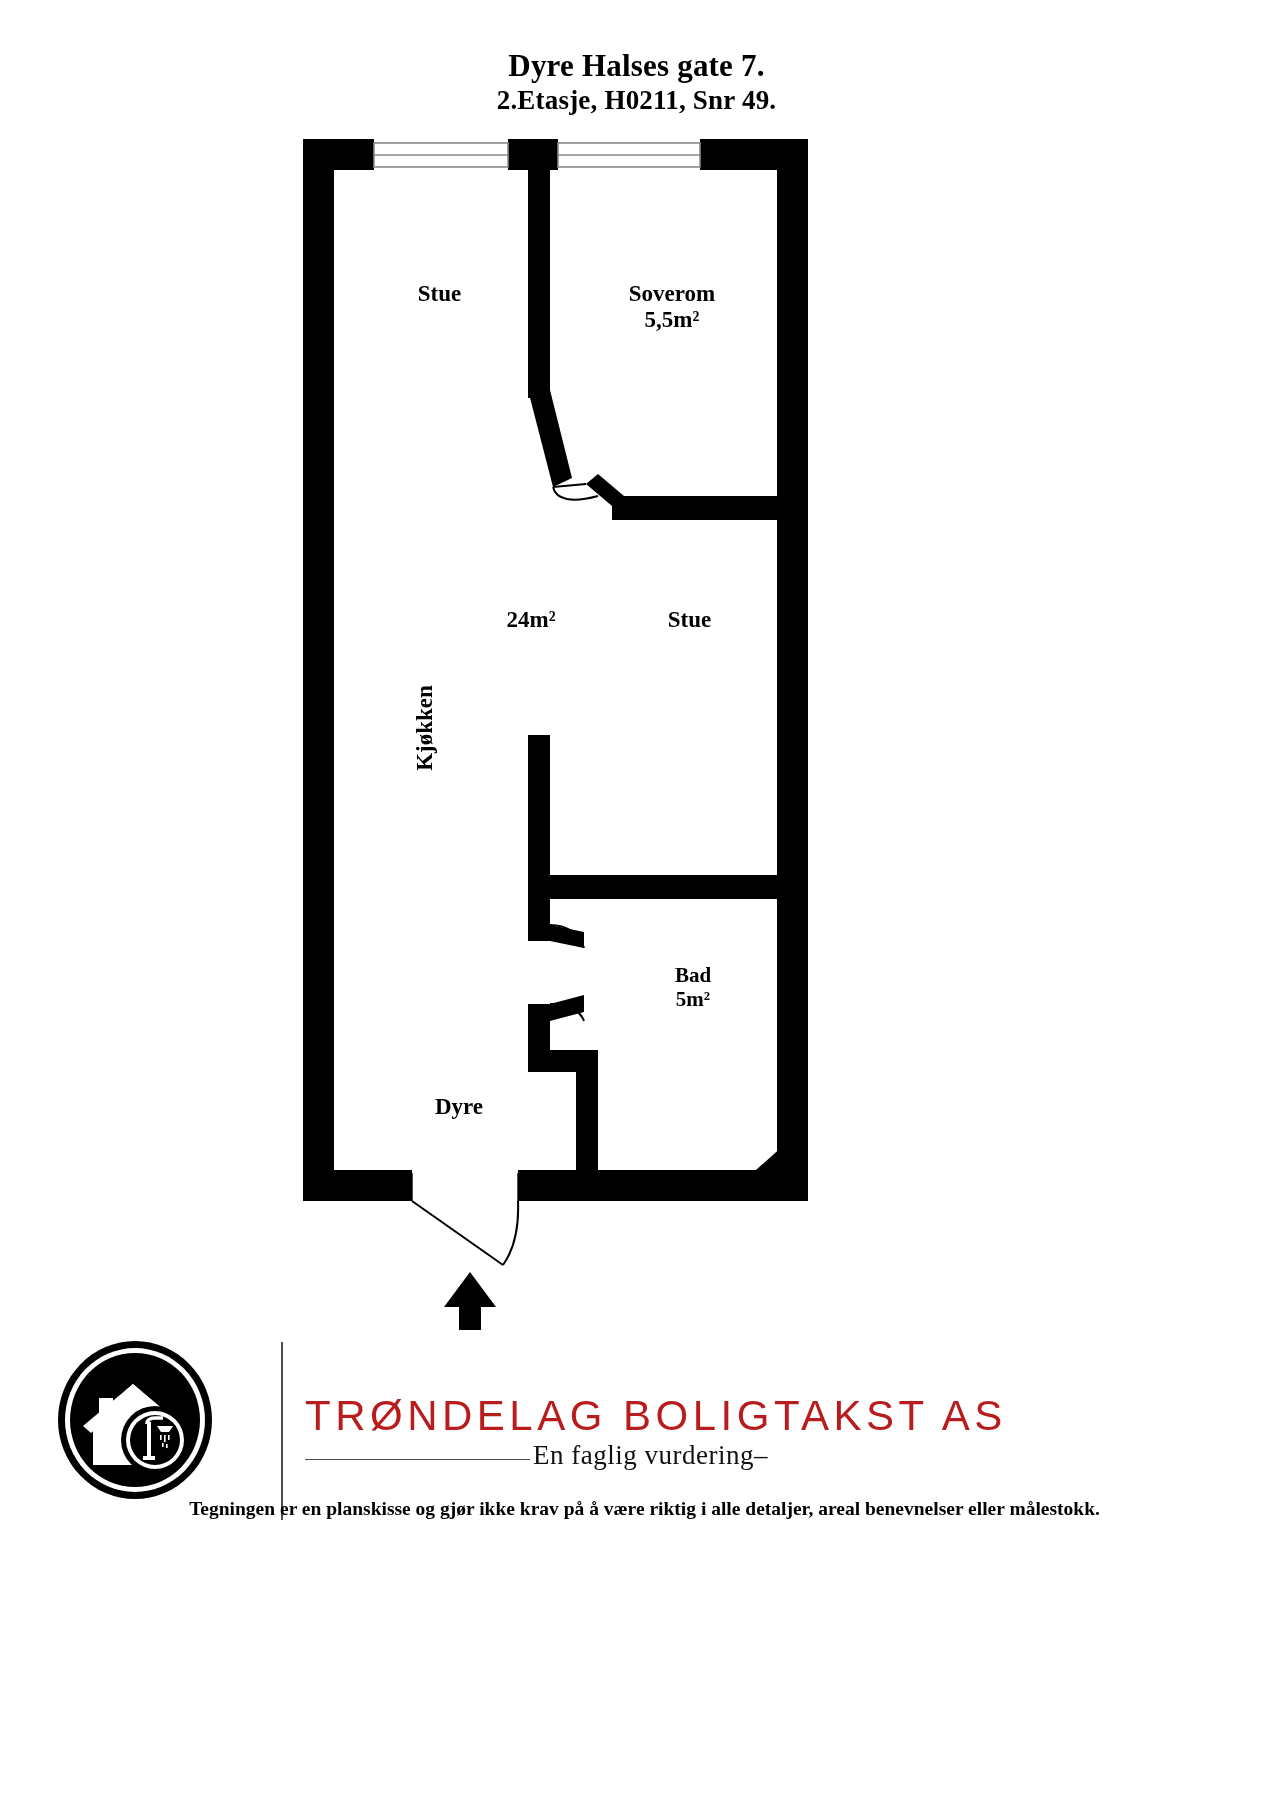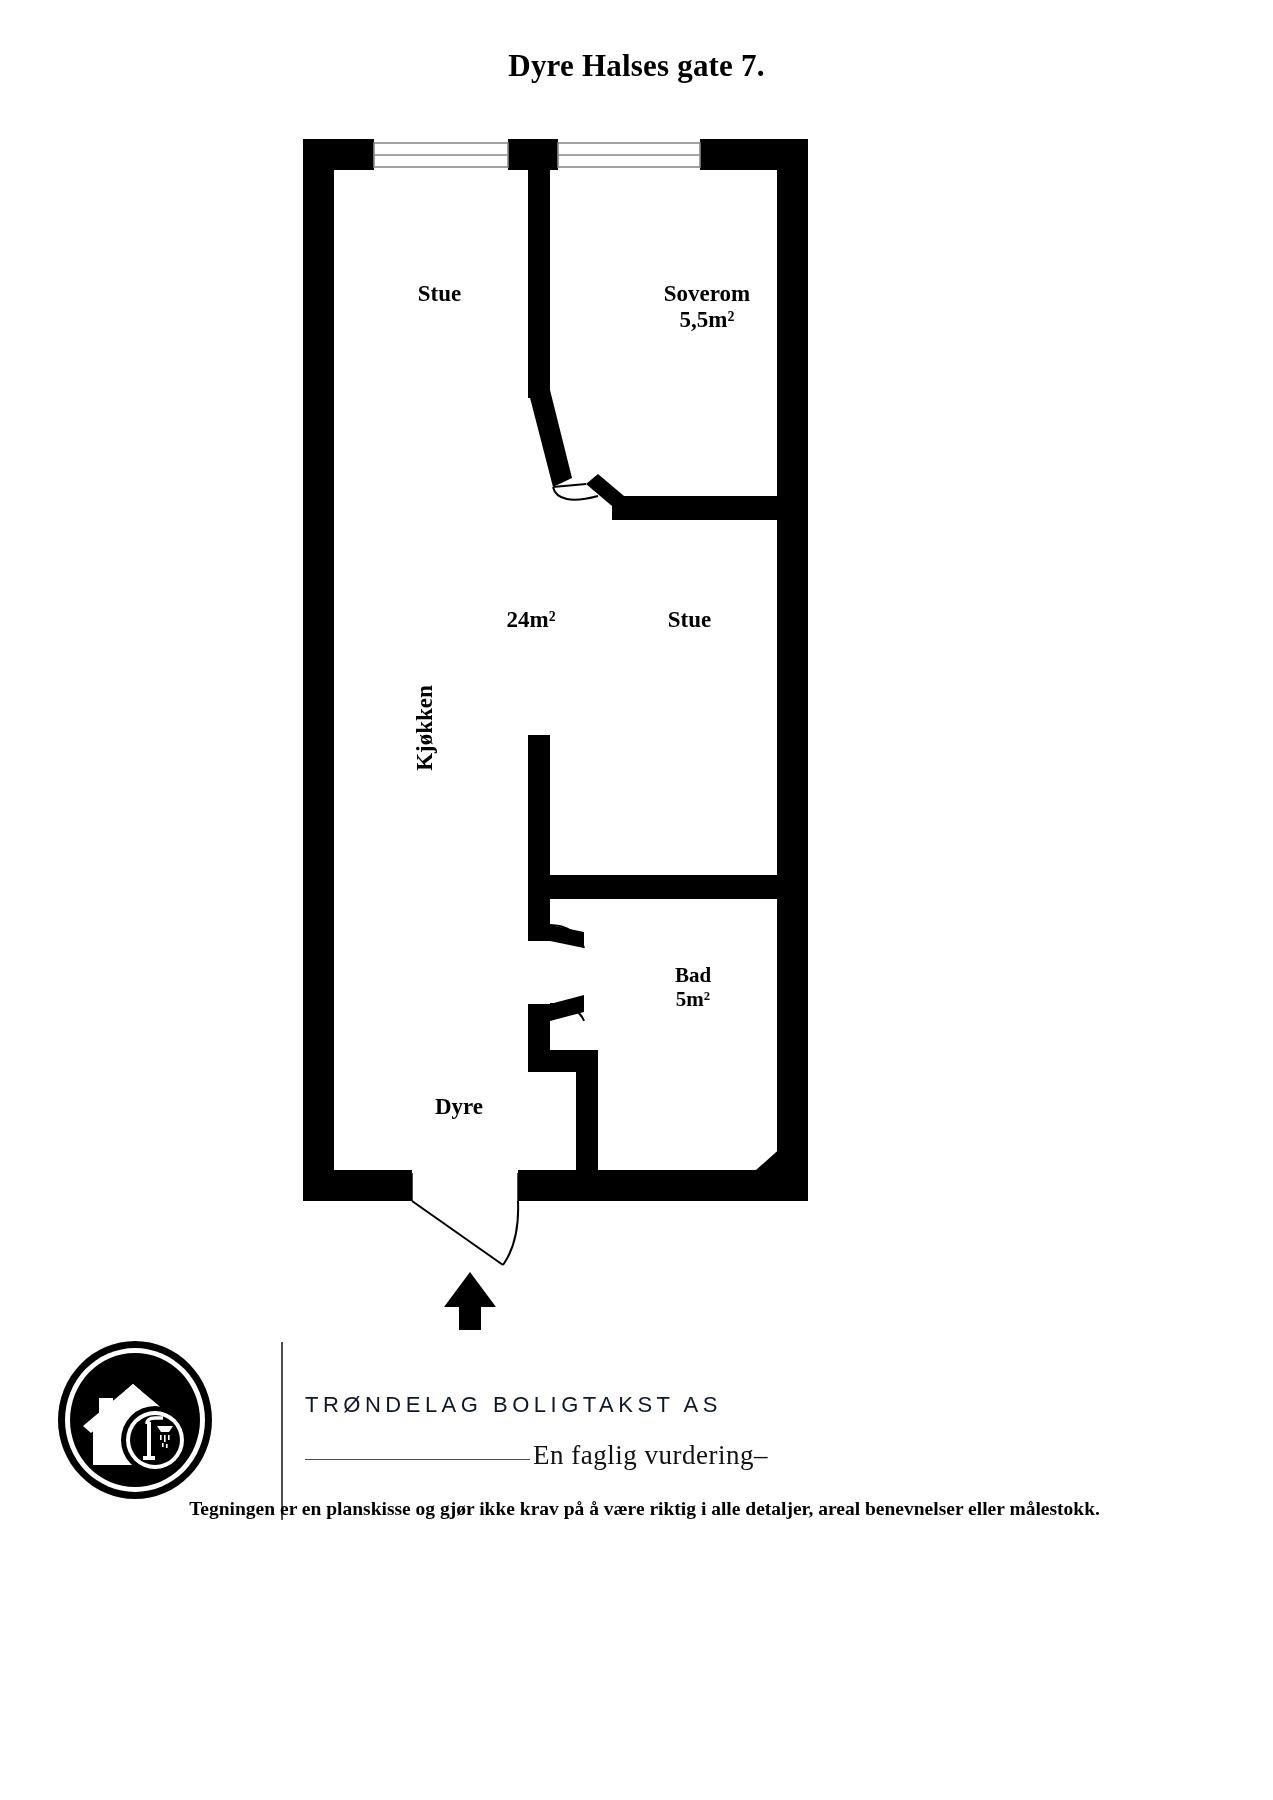--- a/index.html
+++ b/index.html
@@ -55,21 +55,21 @@
     font-weight: bold;
     color: #000;
     text-align: center;
     white-space: nowrap;
     line-height: 1.15;
   }
   .room-label .rl-name { display: block; }
   .room-label .rl-area { display: block; }
 
   #label-stue-top      { left: 362px;  top: 281px;  width: 155px; font-size: 23px; }
-  #label-soverom       { left: 607px;  top: 281px;  width: 200px; font-size: 23px; }
+  #label-soverom       { left: 572px;  top: 281px;  width: 200px; font-size: 23px; }
   #label-area-24       { left: 450px;  top: 607px;  width: 162px; font-size: 23px; }
   #label-stue-main     { left: 612px;  top: 607px;  width: 155px; font-size: 23px; }
   #label-bad           { left: 598px;  top: 963px;  width: 190px; font-size: 21px; }
   #label-entre         { left: 378px;  top: 1094px; width: 162px; font-size: 23px; }
 
   #label-kjokken {
     position: absolute;
     left: 330px;
     top: 715px;
     width: 190px;
@@ -111,24 +111,24 @@
     top: 2px;
     width: 2px;
     height: 178px;
     background: #4d4d4d;
   }
   #brand-name {
     position: absolute;
     left: 250px;
     top: 52px;
     font-family: "Liberation Sans", "DejaVu Sans", sans-serif;
-    font-size: 22px;
+    font-size: 42px;
     font-weight: 300;
     letter-spacing: 4.5px;
-    color: #0f172a;
+    color: #b91c1c;
     white-space: nowrap;
   }
   #tagline-row {
     position: absolute;
     left: 250px;
     top: 100px;
     width: 470px;
     height: 40px;
   }
   #tagline-rule {
@@ -161,20 +161,21 @@
     font-size: 19.5px;
     color: #000;
     white-space: nowrap;
   }
 </style>
 </head>
 <body>
 
 <div id="title-block">
   <div id="title-line1">Dyre Halses gate 7.</div>
+  <div id="title-line2">2.Etasje, H0211, Snr 49.</div>
 </div>
 
 <div id="floorplan">
   <svg width="1273" height="1360" viewBox="0 0 1273 1360" xmlns="http://www.w3.org/2000/svg">
 
     <g>
       <rect x="303" y="139" width="505" height="1062" fill="#ffffff"></rect>
     </g>
 
     <g fill="#000000">

